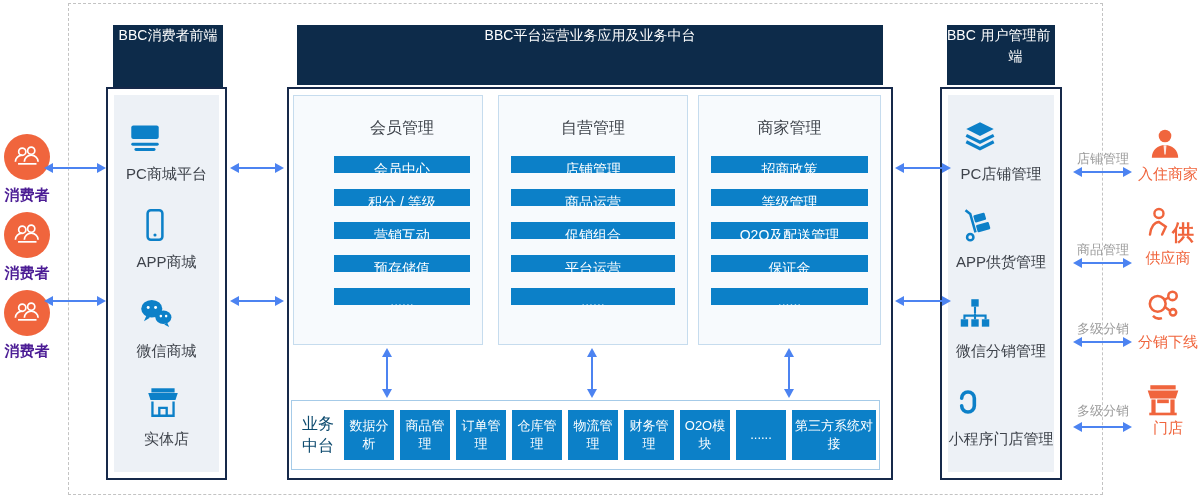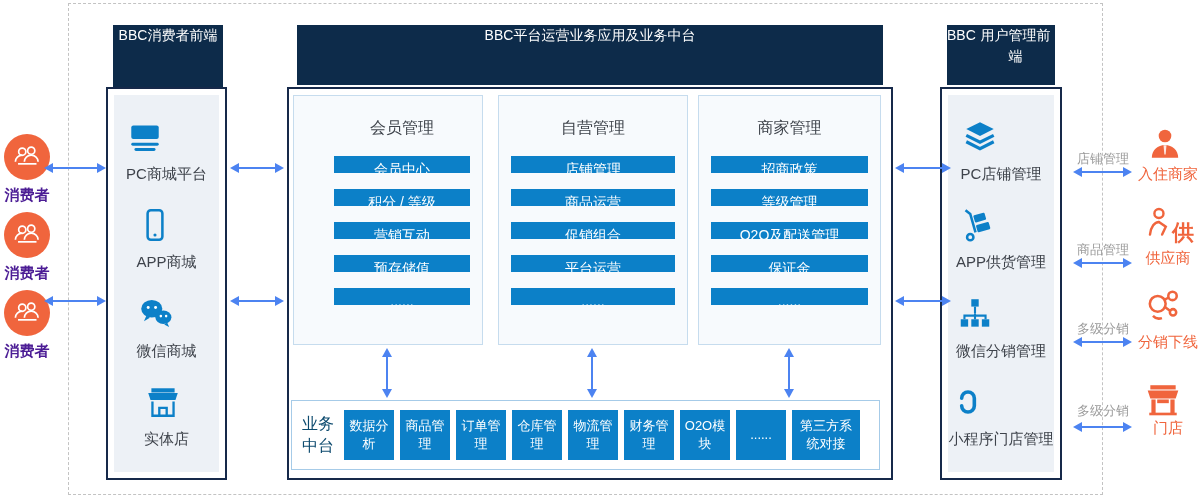--- a/index.html
+++ b/index.html
@@ -25,21 +25,21 @@
   .group-title { text-align:center; font-size:16px; color:#3e434b; padding-top:22px; margin-bottom:17px; }
   .blue-btn { height:17px; margin:16px 12px 8px 12px; background:#0c80c8; color:#ffffff; font-size:14px;
               line-height:27px; text-align:center; white-space:nowrap; overflow:hidden; }
 
   
   .hub { position:absolute; left:291px; top:400px; width:589px; height:70px; background:#fff;
          border:1px solid #a6cbe8; display:flex; align-items:center; gap:6px; padding-left:10px; z-index:4; }
   .hub-label { width:36px; font-size:16px; color:#0c4a6e; line-height:1.35; text-align:left; flex:none; }
   .module { width:50px; height:50px; background:#0c80c8; color:#fff; font-size:13px; line-height:1.35;
             display:flex; align-items:center; justify-content:center; text-align:center; flex:none; padding:2px; }
-  .module-wide { width:68px; }
+  .module-wide { width:84px; }
 
   
   .h-arrow { position:absolute; height:2px; background:#4c83f1; z-index:5; }
   .h-arrow::before { content:""; position:absolute; left:-2px; top:-4px; width:0; height:0;
                      border:5px solid transparent; border-left:0; border-right:9px solid #4c83f1; }
   .h-arrow::after  { content:""; position:absolute; right:-2px; top:-4px; width:0; height:0;
                      border:5px solid transparent; border-right:0; border-left:9px solid #4c83f1; }
   .v-arrow { position:absolute; width:2px; background:#4c83f1; z-index:5; }
   .v-arrow::before { content:""; position:absolute; top:-2px; left:-4px; width:0; height:0;
                      border:5px solid transparent; border-top:0; border-bottom:9px solid #4c83f1; }

